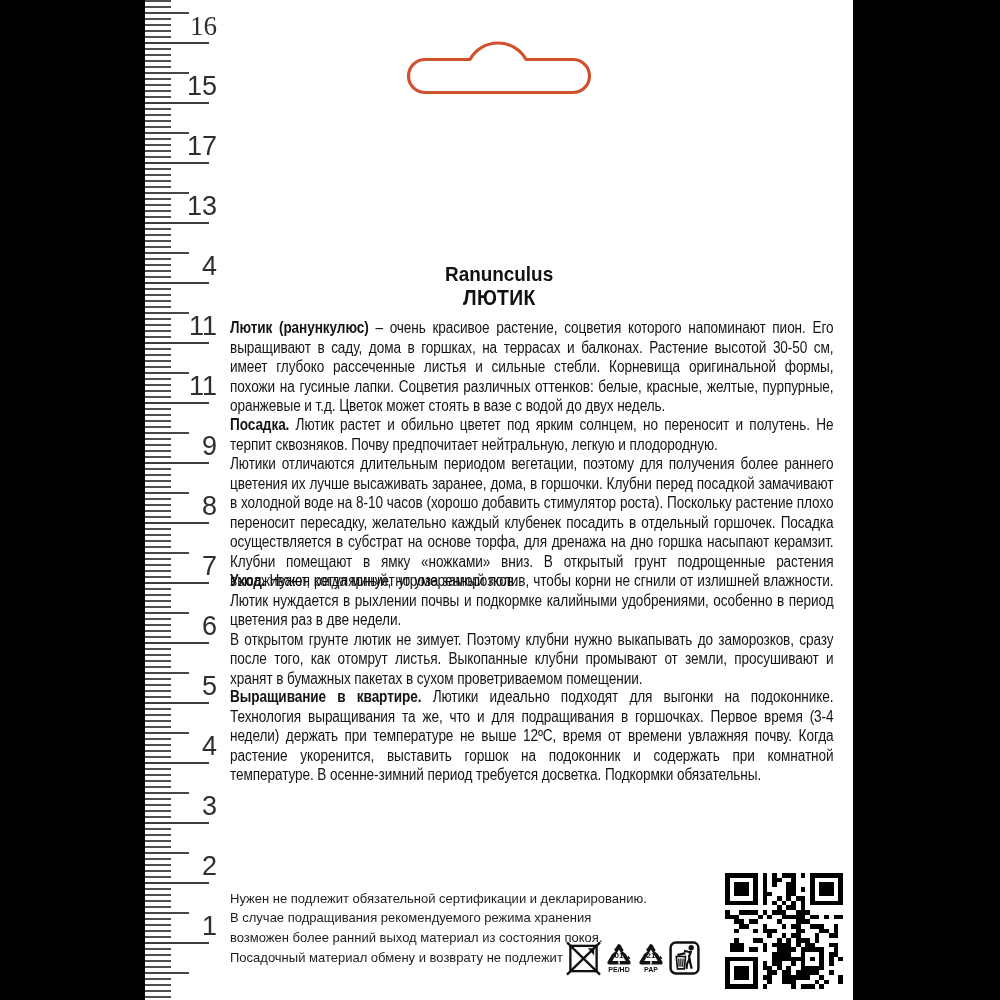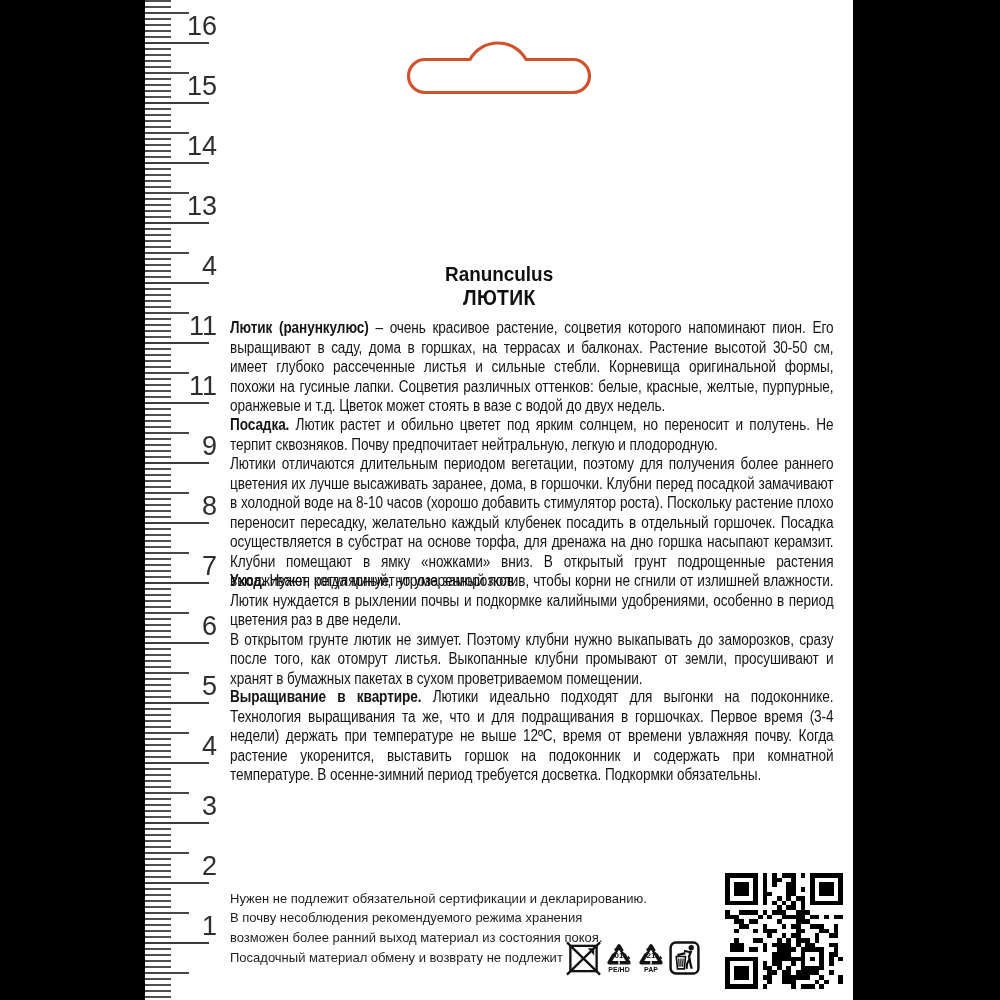--- a/index.html
+++ b/index.html
@@ -59,21 +59,21 @@
 
   <div id="ruler">
       <div class="tick short" style="top: 0px;"></div>
       <div class="tick short" style="top: 6px;"></div>
       <div class="tick mid" style="top: 12px;"></div>
       <div class="tick short" style="top: 18px;"></div>
       <div class="tick short" style="top: 24px;"></div>
       <div class="tick short" style="top: 30px;"></div>
       <div class="tick short" style="top: 36px;"></div>
       <div class="tick long" style="top: 42px;"></div>
-      <div class="ruler-num" style="top: 13px;">16</div>
+      <div class="ruler-num" style="top: 13px; font-family: Liberation Serif, serif;">16</div>
       <div class="tick short" style="top: 48px;"></div>
       <div class="tick short" style="top: 54px;"></div>
       <div class="tick short" style="top: 60px;"></div>
       <div class="tick short" style="top: 66px;"></div>
       <div class="tick mid" style="top: 72px;"></div>
       <div class="tick short" style="top: 78px;"></div>
       <div class="tick short" style="top: 84px;"></div>
       <div class="tick short" style="top: 90px;"></div>
       <div class="tick short" style="top: 96px;"></div>
       <div class="tick long" style="top: 102px;"></div>
@@ -81,21 +81,21 @@
       <div class="tick short" style="top: 108px;"></div>
       <div class="tick short" style="top: 114px;"></div>
       <div class="tick short" style="top: 120px;"></div>
       <div class="tick short" style="top: 126px;"></div>
       <div class="tick mid" style="top: 132px;"></div>
       <div class="tick short" style="top: 138px;"></div>
       <div class="tick short" style="top: 144px;"></div>
       <div class="tick short" style="top: 150px;"></div>
       <div class="tick short" style="top: 156px;"></div>
       <div class="tick long" style="top: 162px;"></div>
-      <div class="ruler-num" style="top: 133px;">14</div>
+      <div class="ruler-num" style="top: 133px;">17</div>
       <div class="tick short" style="top: 168px;"></div>
       <div class="tick short" style="top: 174px;"></div>
       <div class="tick short" style="top: 180px;"></div>
       <div class="tick short" style="top: 186px;"></div>
       <div class="tick mid" style="top: 192px;"></div>
       <div class="tick short" style="top: 198px;"></div>
       <div class="tick short" style="top: 204px;"></div>
       <div class="tick short" style="top: 210px;"></div>
       <div class="tick short" style="top: 216px;"></div>
       <div class="tick long" style="top: 222px;"></div>
@@ -262,21 +262,21 @@
   <div class="tblock" style="top:571px">
       <p class="body-para"><b>Уход.</b> Нужен регулярный, но умеренный полив, чтобы корни не сгнили от излишней влажности. Лютик нуждается в рыхлении почвы и подкормке калийными удобрениями, особенно в период цветения раз в две недели.</p>
       <p class="body-para">В открытом грунте лютик не зимует. Поэтому клубни нужно выкапывать до заморозков, сразу после того, как отомрут листья. Выкопанные клубни промывают от земли, просушивают и хранят в бумажных пакетах в сухом проветриваемом помещении.</p>
     </div>
   <div class="tblock" style="top:687px">
       <p class="body-para"><b>Выращивание в квартире.</b> Лютики идеально подходят для выгонки на подоконнике. Технология выращивания та же, что и для подращивания в горшочках. Первое время (3-4 недели) держать при температуре не выше 12ºС, время от времени увлажняя почву. Когда растение укоренится, выставить горшок на подоконник и содержать при комнатной температуре. В осенне-зимний период требуется досветка. Подкормки обязательны.</p>
     </div>
 
   <div class="legal legal1">
       <div>Нужен не подлежит обязательной сертификации и декларированию.</div>
-      <div>В почву несоблюдения рекомендуемого режима хранения</div>
+      <div>В случае подращивания рекомендуемого режима хранения</div>
       <div>возможен более ранний выход материал из состояния покоя.</div>
     </div>
   <div class="legal legal2">
       <div>Посадочный материал обмену и возврату не подлежит</div>
     </div>
 
   <div class="sym" style="left:566px;top:941px;width:35px;height:35px">
     <svg width="35" height="35" viewBox="0 0 36 35">
       <rect x="4.5" y="4.5" width="27" height="26" fill="none" stroke="#111" stroke-width="2.4"></rect>
       <line x1="1" y1="1" x2="35" y2="34" stroke="#111" stroke-width="2.4"></line>

